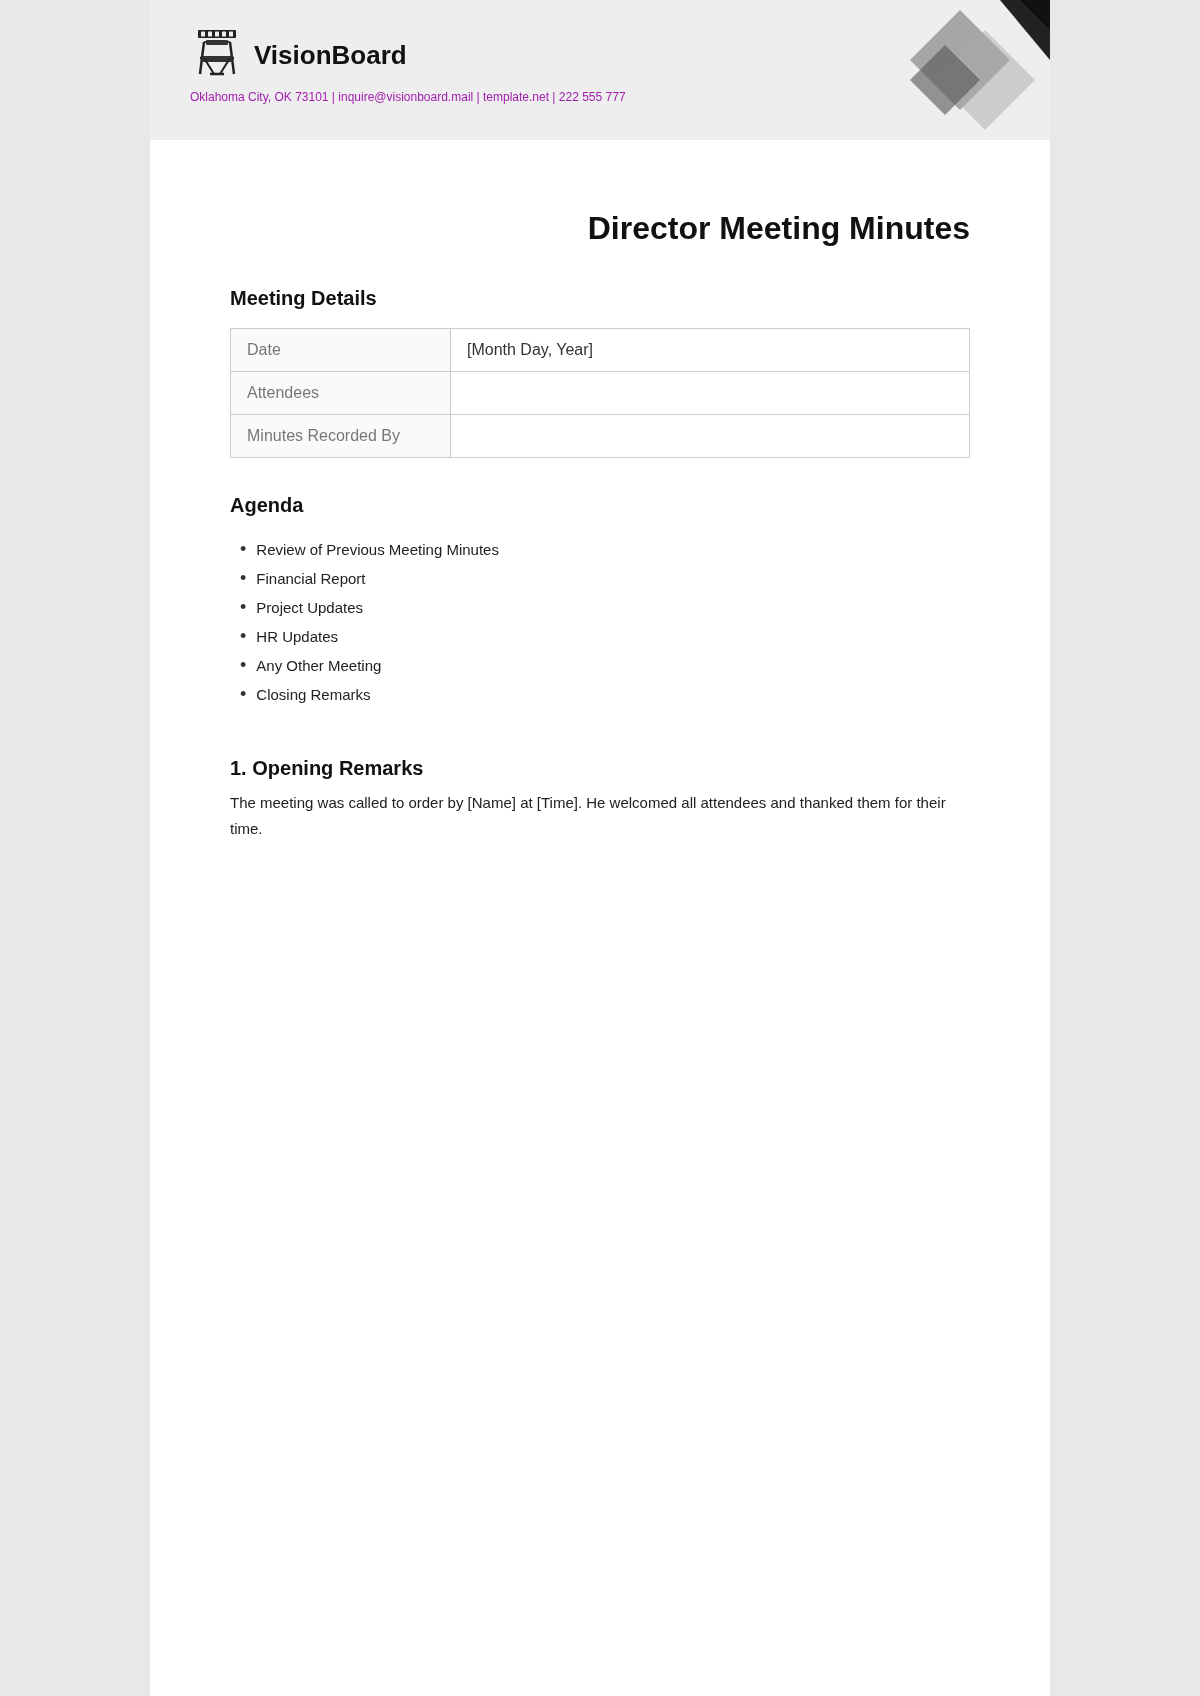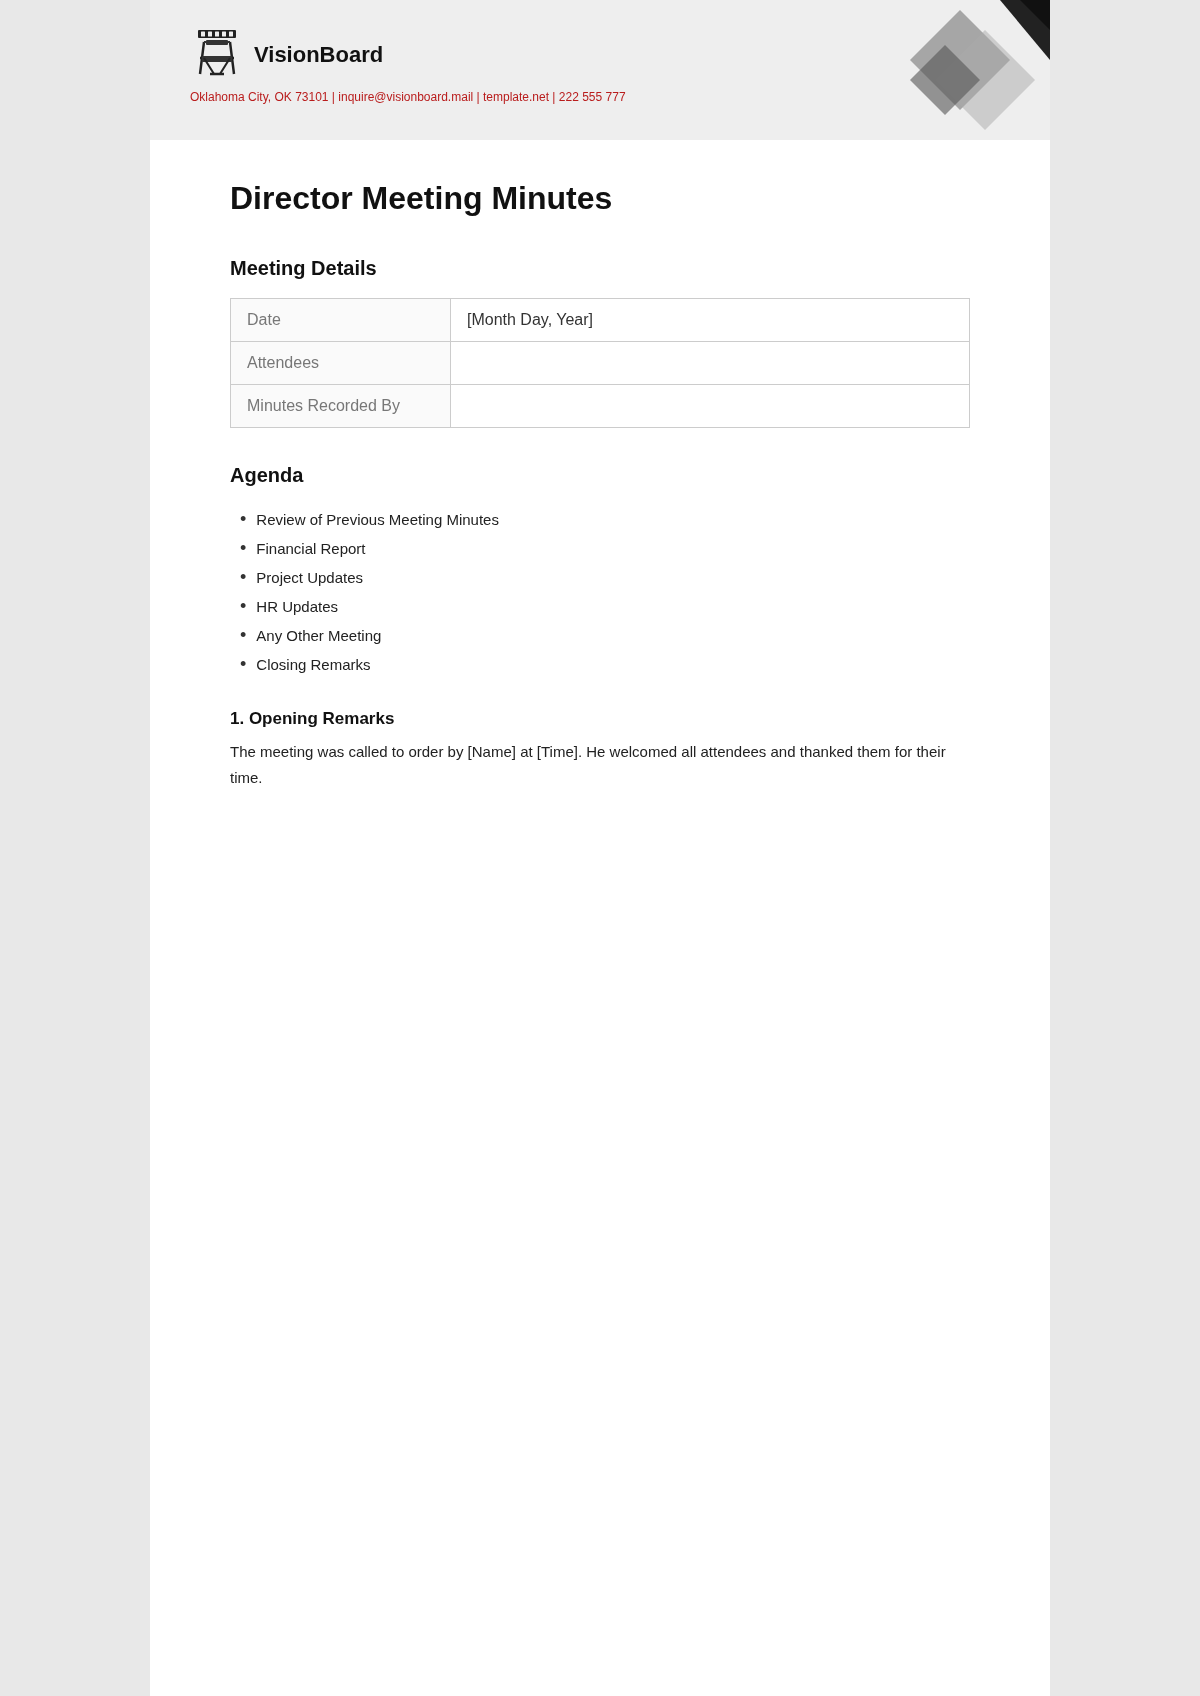--- a/index.html
+++ b/index.html
@@ -40,50 +40,51 @@
       gap: 10px;
       margin-bottom: 6px;
     }
 
     .logo-icon {
       width: 54px;
       height: 54px;
     }
 
     .logo-name {
-      font-size: 22px;
+      font-size: 26px;
       font-weight: bold;
       color: #111;
     }
 
     .header-contact {
       font-size: 12px;
-      color: #b91c1c;
+      color: #a21caf;
       margin-top: 2px;
     }
 
     
     .header-decoration {
       position: absolute;
       top: 0;
       right: 0;
       width: 180px;
       height: 140px;
     }
 
     
     .content {
       padding: 40px 80px 60px 80px;
     }
 
     .doc-title {
       font-size: 32px;
       font-weight: bold;
-      text-align: left;
-      color: #111;
+      text-align: right;
+      color: #111;
+      margin-top: 30px;
       margin-bottom: 40px;
     }
 
     .section-title {
       font-size: 20px;
       font-weight: bold;
       color: #111;
       margin-bottom: 18px;
       margin-top: 36px;
     }
@@ -137,24 +138,24 @@
 
     
     .section-body {
       font-size: 15px;
       color: #222;
       line-height: 1.7;
       margin-top: 8px;
     }
 
     .subsection-title {
-      font-size: 17px;
-      font-weight: bold;
-      color: #111;
-      margin-top: 30px;
+      font-size: 20px;
+      font-weight: bold;
+      color: #111;
+      margin-top: 48px;
       margin-bottom: 10px;
     }
 
     
     .diamond-svg {
       width: 100%;
       height: 100%;
     }
   </style>
 </head>

